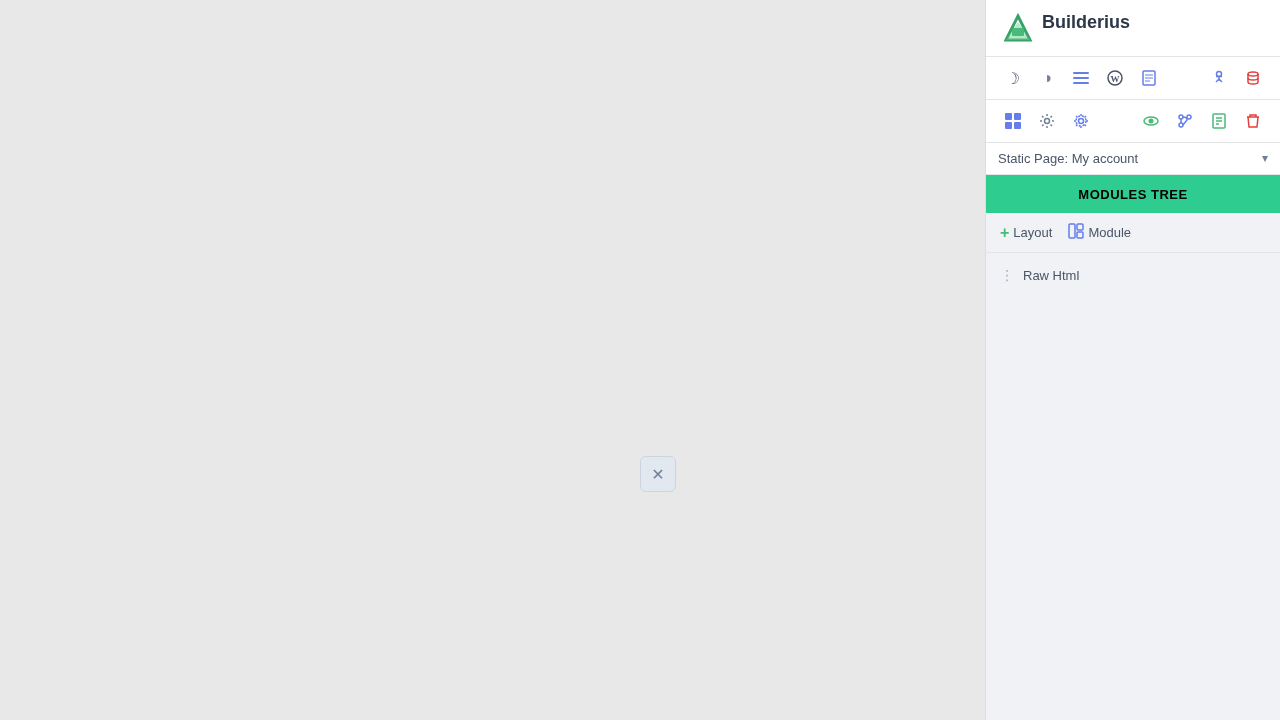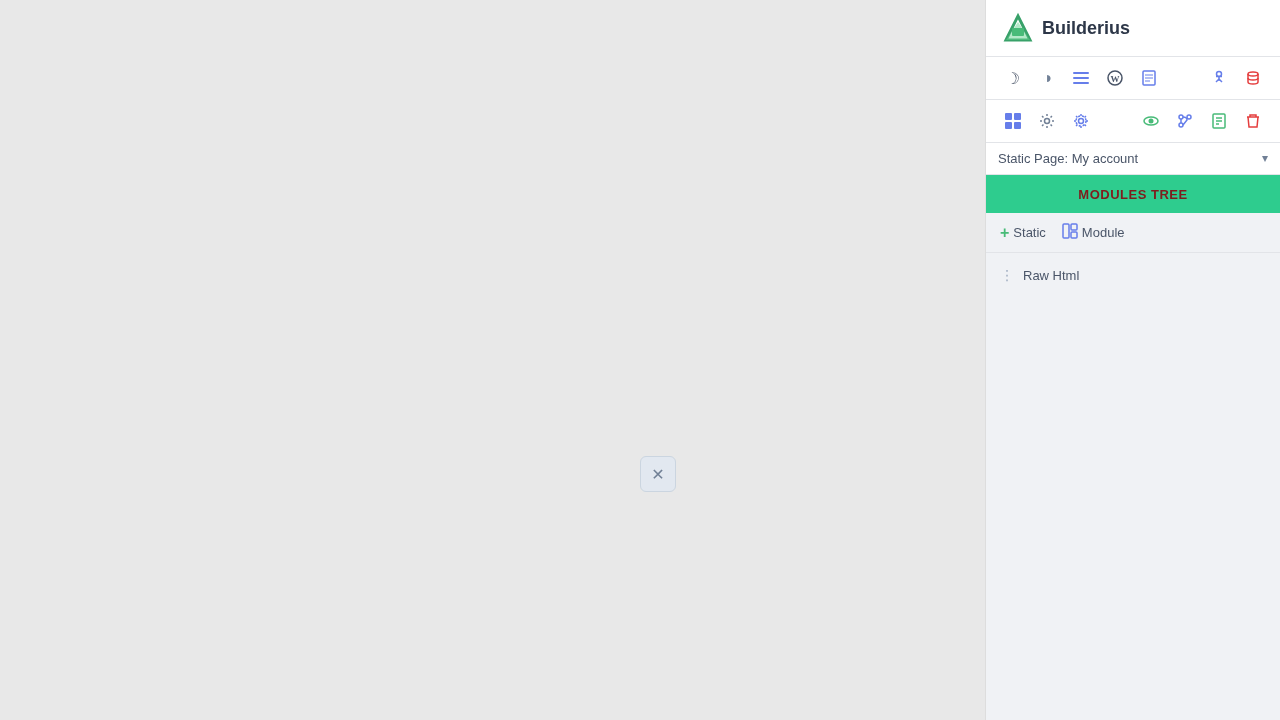--- a/index.html
+++ b/index.html
@@ -25,21 +25,20 @@
       flex-direction: column;
       border-left: 1px solid #ddd;
       flex-shrink: 0;
     }
 
     
     .sidebar-header {
       background: #fff;
       padding: 12px 16px;
       display: flex;
-      align-items: center;
       gap: 8px;
       border-bottom: 1px solid #e2e4e8;
     }
 
     .logo-icon {
       width: 32px;
       height: 32px;
     }
 
     .logo-text {
@@ -99,21 +98,21 @@
     }
 
     
     .modules-tree-header {
       background: #2ecc8e;
       padding: 10px 16px;
       text-align: center;
     }
 
     .modules-tree-title {
-      color: #7f1d1d;
+      color: #000000;
       font-size: 13px;
       font-weight: 700;
       letter-spacing: 0.5px;
     }
 
     
     .add-controls {
       padding: 10px 14px;
       display: flex;
       align-items: center;
@@ -324,21 +323,21 @@
     <span class="chevron-icon">▾</span>
   </div>
 
   <div class="modules-tree-header">
     <span class="modules-tree-title">MODULES TREE</span>
   </div>
 
   <div class="add-controls">
     <button class="add-btn">
       <span class="plus-icon">+</span>
-      <span>Static</span>
+      <span>Layout</span>
     </button>
     <button class="add-btn">
       <span class="layout-icon">
         <svg width="16" height="16" viewBox="0 0 16 16" fill="none" stroke="#667eea" stroke-width="1.5">
             <rect x="1" y="1" width="6" height="14" rx="1"></rect>
             <rect x="9" y="1" width="6" height="6" rx="1"></rect>
             <rect x="9" y="9" width="6" height="6" rx="1"></rect>
           </svg>
       </span>
       <span>Module</span>

